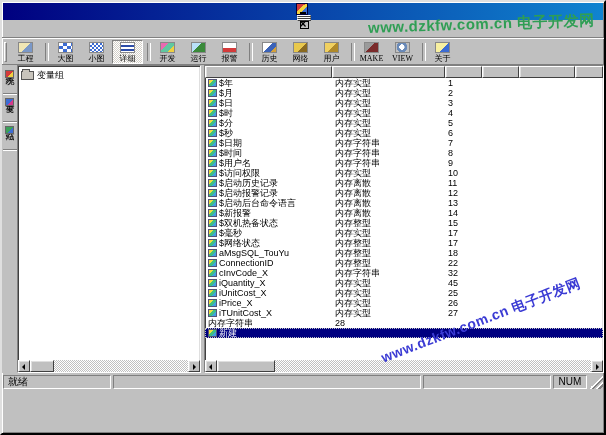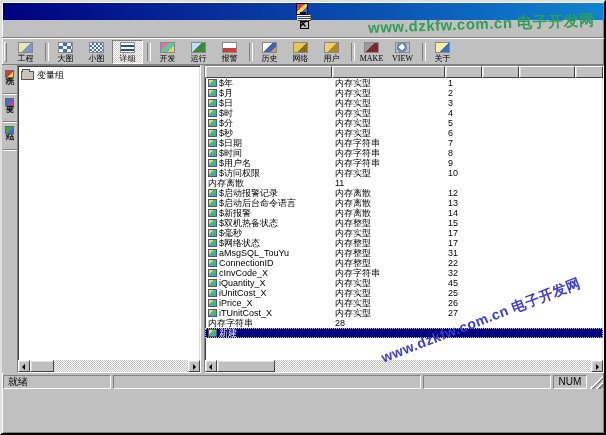--- a/index.html
+++ b/index.html
@@ -336,20 +336,24 @@
               <span class="var-icon"></span>
               <span>$访问权限</span>
             </span>
             <span class="cell">内存实型</span>
             <span class="cell">10</span>
             <span class="cell"></span>
             <span class="cell"></span>
             <span class="cell"></span>
           </div>
           <div class="row">
+            <span class="cell name-cell">
+              <span class="var-icon"></span>
+              <span>$启动历史记录</span>
+            </span>
             <span class="cell">内存离散</span>
             <span class="cell">11</span>
             <span class="cell"></span>
             <span class="cell"></span>
             <span class="cell"></span>
           </div>
           <div class="row">
             <span class="cell name-cell">
               <span class="var-icon"></span>
               <span>$启动报警记录</span>
@@ -414,21 +418,21 @@
             <span class="cell"></span>
             <span class="cell"></span>
             <span class="cell"></span>
           </div>
           <div class="row">
             <span class="cell name-cell">
               <span class="var-icon"></span>
               <span>aMsgSQL_TouYu</span>
             </span>
             <span class="cell">内存整型</span>
-            <span class="cell">31</span>
+            <span class="cell">18</span>
             <span class="cell"></span>
             <span class="cell"></span>
             <span class="cell"></span>
           </div>
           <div class="row">
             <span class="cell name-cell">
               <span class="var-icon"></span>
               <span>ConnectionID</span>
             </span>
             <span class="cell">内存整型</span>

